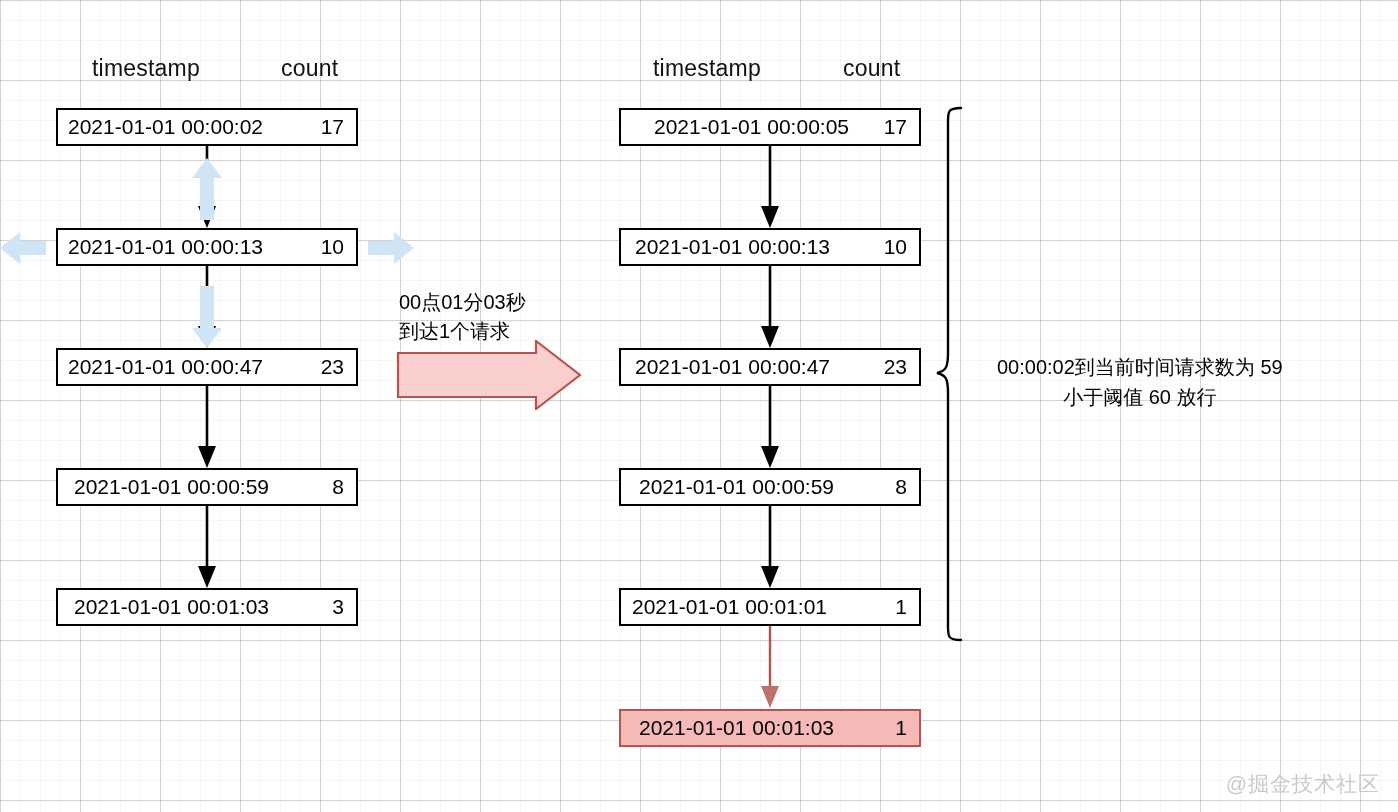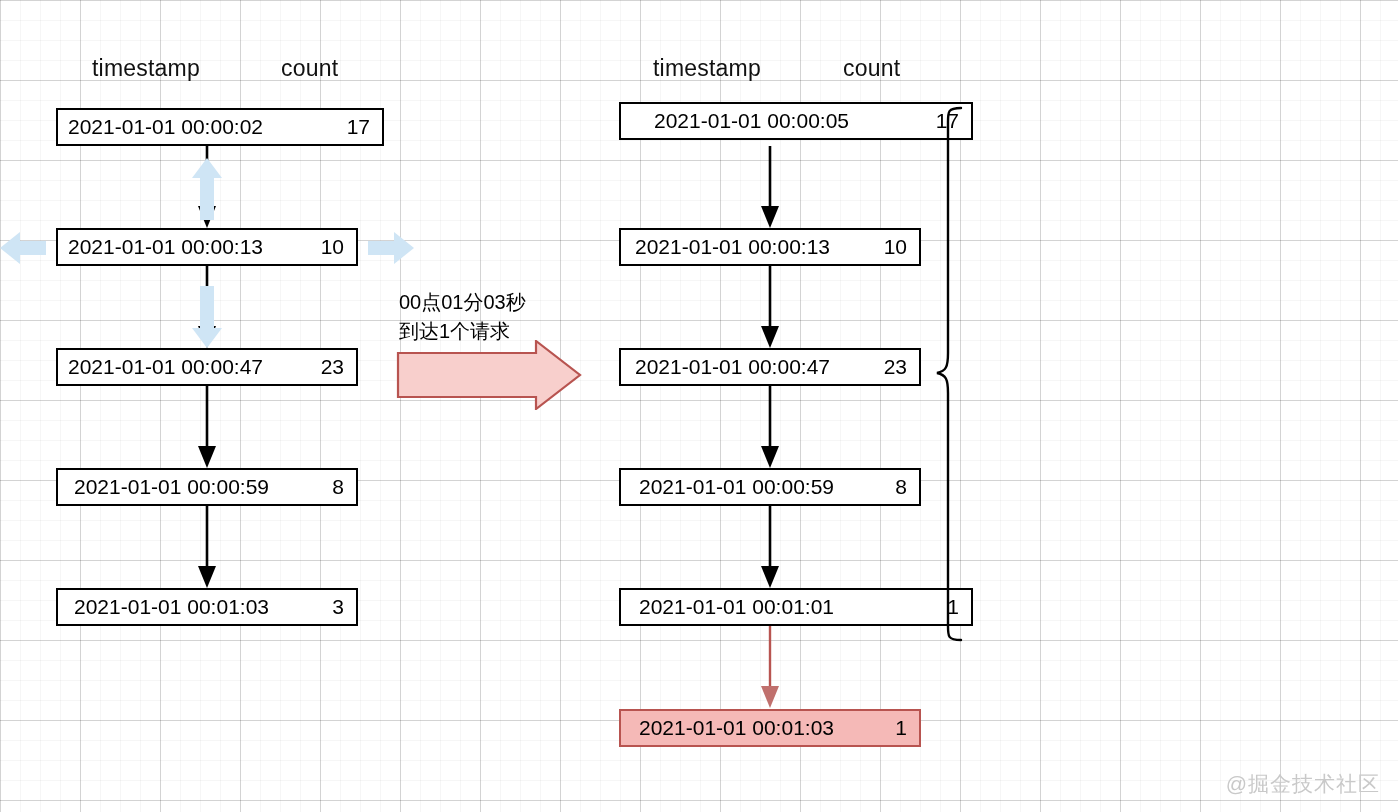--- a/index.html
+++ b/index.html
@@ -117,21 +117,21 @@
   }
 </style>
 </head>
 <body>
 
 <div id="canvas">
 
   <div class="col-header" style="left:92px; top:55px;">timestamp</div>
   <div class="col-header" style="left:281px; top:55px;">count</div>
 
-  <div class="rec-box" style="left:56px; top:108px; width:328px;justify-content:flex-end;">
+  <div class="rec-box" style="left:56px; top:108px; width:302px;justify-content:flex-end;">
     <span class="ts">2021-01-01 00:00:02</span>
     <span class="cnt">17</span>
   </div>
 
   <div class="rec-box" style="left:56px; top:228px; width:302px;">
     <span class="ts">2021-01-01 00:00:13</span>
     <span class="cnt">10</span>
   </div>
 
   <div class="rec-box" style="left:56px; top:348px; width:302px;">
@@ -202,41 +202,41 @@
 
   <div class="pink-arrow" style="left:396px; top:340px;">
     <svg width="186" height="70" viewBox="0 0 186 70">
       <polygon points="2,13 140,13 140,1 184,35 140,69 140,57 2,57" fill="#f8cfcc" stroke="#b85450" stroke-width="2.2" stroke-linejoin="miter"></polygon>
     </svg>
   </div>
 
   <div class="col-header" style="left:653px; top:55px;">timestamp</div>
   <div class="col-header" style="left:843px; top:55px;">count</div>
 
-  <div class="rec-box" style="left:619px; top:102px; width:354px;padding-left:33px;">
+  <div class="rec-box" style="left:619px; top:108px; width:302px;padding-left:33px;">
     <span class="ts">2021-01-01 00:00:05</span>
     <span class="cnt">17</span>
   </div>
 
   <div class="rec-box" style="left:619px; top:228px; width:302px; padding-left:14px;">
     <span class="ts">2021-01-01 00:00:13</span>
     <span class="cnt">10</span>
   </div>
 
   <div class="rec-box" style="left:619px; top:348px; width:302px; padding-left:14px;">
     <span class="ts">2021-01-01 00:00:47</span>
     <span class="cnt">23</span>
   </div>
 
   <div class="rec-box" style="left:619px; top:468px; width:302px; padding-left:18px;">
     <span class="ts">2021-01-01 00:00:59</span>
     <span class="cnt">8</span>
   </div>
 
-  <div class="rec-box" style="left:619px; top:588px; width:354px; padding-left:18px;">
+  <div class="rec-box" style="left:619px; top:588px; width:302px; padding-left:11px;">
     <span class="ts">2021-01-01 00:01:01</span>
     <span class="cnt">1</span>
   </div>
 
   <div class="rec-box highlight" style="left:619px; top:709px; width:302px; padding-left:18px;">
     <span class="ts">2021-01-01 00:01:03</span>
     <span class="cnt">1</span>
   </div>
 
   <div class="v-arrow" style="left:757px; top:146px;">
@@ -275,16 +275,20 @@
       <path d="M 26 3
                C 12 3 13 7 13 20
                L 13 248
                C 13 262 11 266 2 268
                C 11 270 13 274 13 288
                L 13 518
                C 13 531 12 535 26 535" fill="none" stroke="#000000" stroke-width="2.4" stroke-linecap="round"></path>
     </svg>
   </div>
 
+  <div class="right-note" style="left:997px; top:352px;">
+    <div>00:00:02到当前时间请求数为 59</div>
+    <div>小于阈值 60 放行</div>
+  </div>
 
   <div class="watermark">@掘金技术社区</div>
 
 </div>
 
 </body></html>

